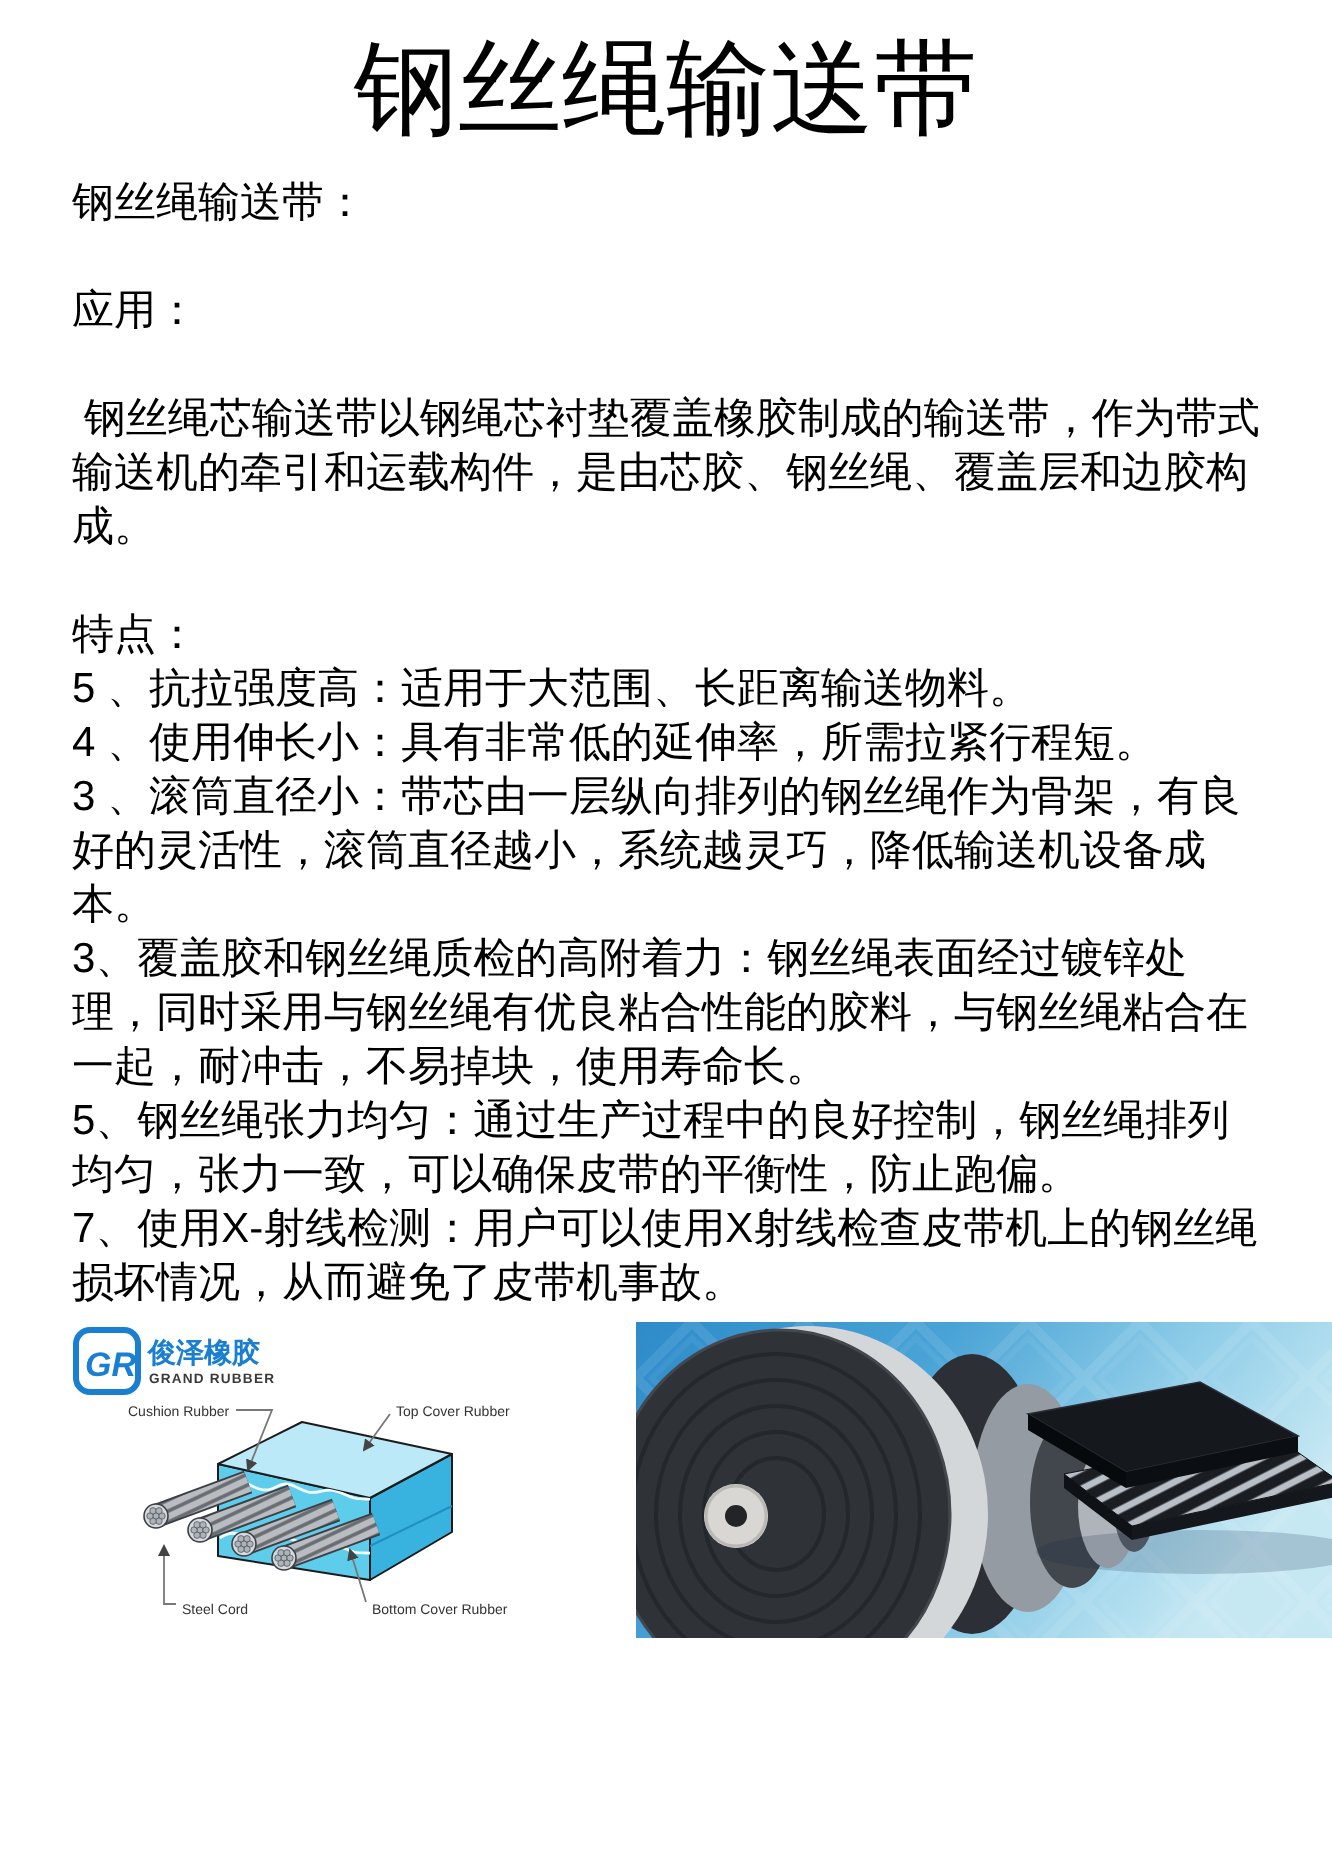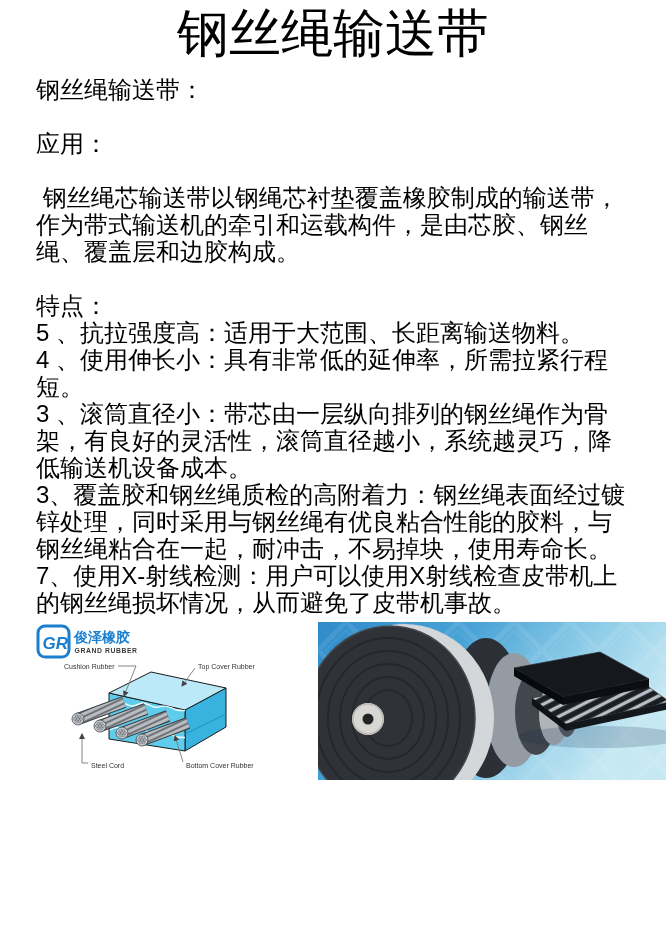--- a/index.html
+++ b/index.html
@@ -3,26 +3,26 @@
 <meta charset="utf-8">
 <style>
   html,body { margin:0; padding:0; }
   body {
     width:666px; height:930px; overflow:hidden;
     background:#ffffff; color:#000000;
     font-family:"Liberation Sans","DejaVu Sans",sans-serif;
   }
   .content { padding:0 36px; }
   h1.page-title {
-    margin:2px 0 0; text-align:center;
+    margin:14px 0 0; text-align:center;
     font-size:52px; line-height:62px; font-weight:400;
     white-space:nowrap;
   }
   p.para {
-    margin:27px 0 0; font-size:24px; line-height:27px;
+    margin:27px 0 0; font-size:21px; line-height:27px;
     white-space:pre-wrap; word-break:break-all;
   }
   p.para.first { margin-top:12px; }
   p.para.feat { margin:0; }
   .figures {
     display:flex; align-items:flex-start;
     margin:6px 0 0 36px; gap:60px;
   }
   .figures svg { display:block; }
   figure { margin:0; padding:0; }
@@ -37,20 +37,21 @@
   <p class="para first">钢丝绳输送带：</p>
   <p class="para">应用：</p>
 
   <p class="para"> 钢丝绳芯输送带以钢绳芯衬垫覆盖橡胶制成的输送带，作为带式输送机的牵引和运载构件，是由芯胶、钢丝绳、覆盖层和边胶构成。</p>
 
   <p class="para">特点：</p>
   <p class="para feat">5 、抗拉强度高：适用于大范围、长距离输送物料。</p>
   <p class="para feat">4 、使用伸长小：具有非常低的延伸率，所需拉紧行程短。</p>
   <p class="para feat">3 、滚筒直径小：带芯由一层纵向排列的钢丝绳作为骨架，有良好的灵活性，滚筒直径越小，系统越灵巧，降低输送机设备成本。</p>
   <p class="para feat">3、覆盖胶和钢丝绳质检的高附着力：钢丝绳表面经过镀锌处理，同时采用与钢丝绳有优良粘合性能的胶料，与钢丝绳粘合在一起，耐冲击，不易掉块，使用寿命长。</p>
+  <p class="para feat">5、钢丝绳张力均匀：通过生产过程中的良好控制，钢丝绳排列均匀，张力一致，可以确保皮带的平衡性，防止跑偏。</p>
   <p class="para feat">7、使用X-射线检测：用户可以使用X射线检查皮带机上的钢丝绳损坏情况，从而避免了皮带机事故。</p>
 </div>
 
 <div class="figures">
 
   <figure>
     <svg width="222" height="162" viewBox="0 0 222 162">
       <defs>
         <marker id="arw" markerWidth="6" markerHeight="6" refX="5" refY="3" orient="auto" markerUnits="userSpaceOnUse">
           <path d="M0,0 L6,3 L0,6 Z" fill="#444"></path>

